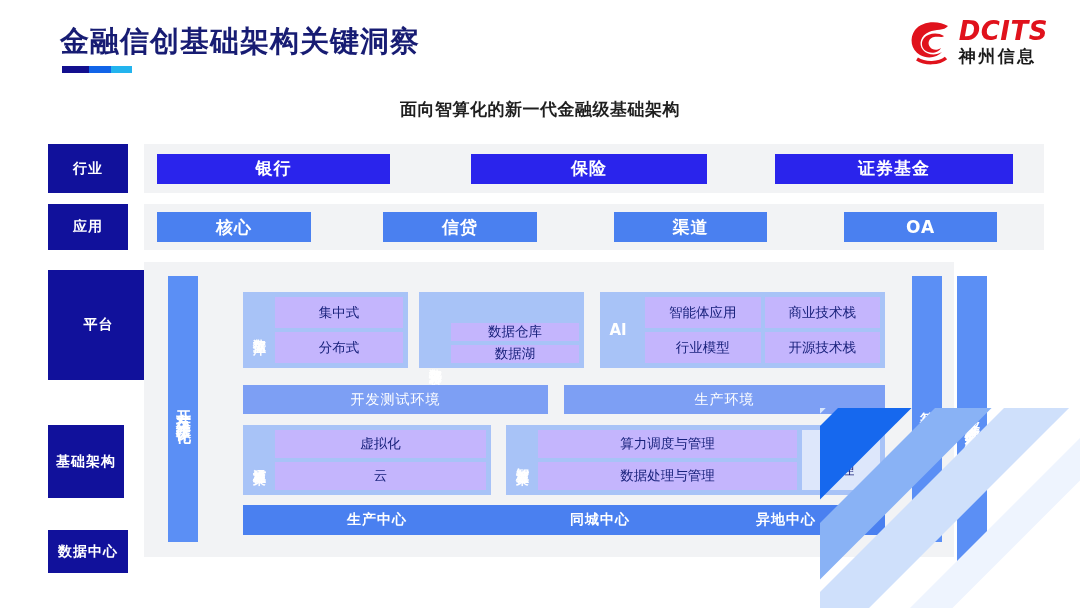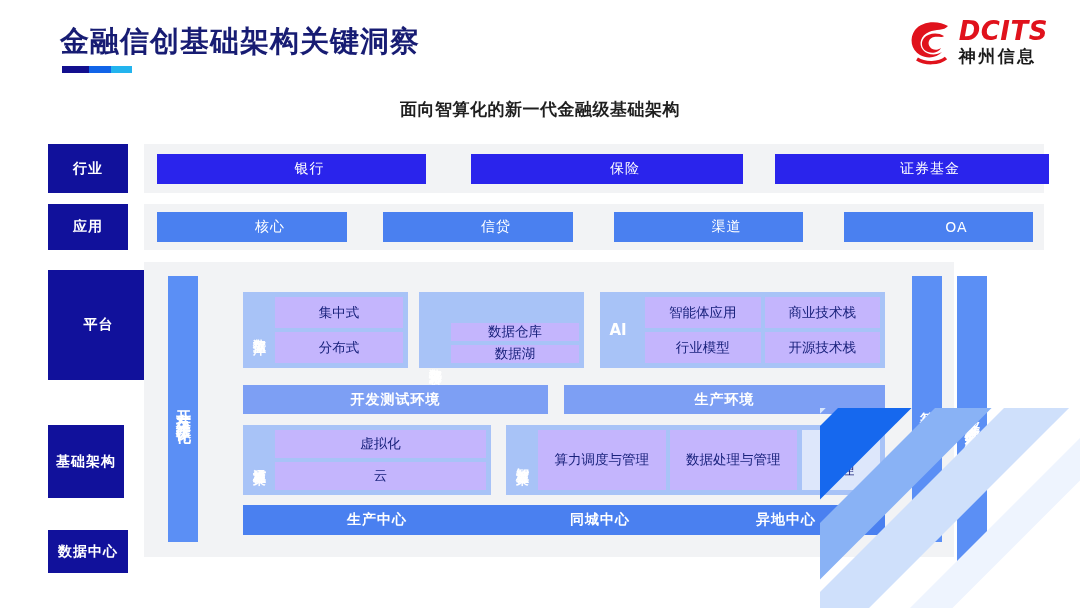--- a/index.html
+++ b/index.html
@@ -52,21 +52,21 @@
   .rl-infra{left:48px;top:425px;width:76px;height:73px;}
   .rl-dc{left:48px;top:530px;width:80px;height:43px;}
 
   
   .strip{position:absolute;background:#f2f3f5;display:flex;align-items:center;}
   .strip-industry{left:144px;top:144px;width:900px;height:49px;}
   .strip-app{left:144px;top:204px;width:900px;height:46px;}
 
   .pill{
     display:flex;align-items:center;justify-content:center;
-    color:#ffffff;font-weight:normal;font-size:14px;letter-spacing:1px;padding-left:36px;
+    color:#ffffff;font-weight:bold;font-size:17px;letter-spacing:1px;
   }
   .pill-ind{background:#2a24ec;height:30px;}
   .pill-app{background:#4a80f0;height:30px;}
 
   
   .panel{
     position:absolute;left:144px;top:262px;width:810px;height:295px;background:#f2f3f5;
   }
 
   .vbar{
@@ -98,32 +98,32 @@
 
   .ai-label{
     color:#ffffff;font-weight:bold;font-size:15px;
     display:flex;align-items:center;justify-content:center;width:26px;flex:0 0 26px;
     writing-mode:horizontal-tb;letter-spacing:0;
   }
   .ai-grid{display:grid;grid-template-columns:1fr 1fr;grid-template-rows:1fr 1fr;gap:4px;flex:1;padding-left:9px;}
 
   
   .envbar{
-    position:absolute;background:#7d9ff4;color:#fff;font-size:14px;font-weight:bold;letter-spacing:1px;
+    position:absolute;background:#7d9ff4;color:#fff;font-size:14px;font-weight:normal;letter-spacing:1px;
     display:flex;align-items:center;justify-content:center;
   }
   .env-dev{left:243px;top:385px;width:305px;height:29px;}
   .env-prod{left:564px;top:385px;width:321px;height:29px;}
 
   
   .g-gc{left:243px;top:425px;width:248px;height:70px;}
   .g-ic{left:506px;top:425px;width:379px;height:70px;}
 
   .ic-inner{display:flex;gap:5px;flex:1;}
-  .ic-col{display:flex;gap:4px;flex:1;}
+  .ic-col{display:flex;flex-direction:column;gap:4px;flex:1;}
   .ic-side{background:#dde7fb;color:#19227c;font-size:13.5px;width:78px;flex:0 0 78px;
     display:flex;flex-direction:column;align-items:center;justify-content:center;line-height:1.45;}
 
   
   .dcbar{
     position:absolute;background:#4a80f0;color:#fff;font-size:14px;font-weight:bold;letter-spacing:1px;
     display:flex;align-items:center;justify-content:center;
   }
   .dc-1{left:243px;top:505px;width:202px;height:30px;padding-left:33px;}
   .dc-2{left:465px;top:505px;width:174px;height:30px;padding-left:48px;}

